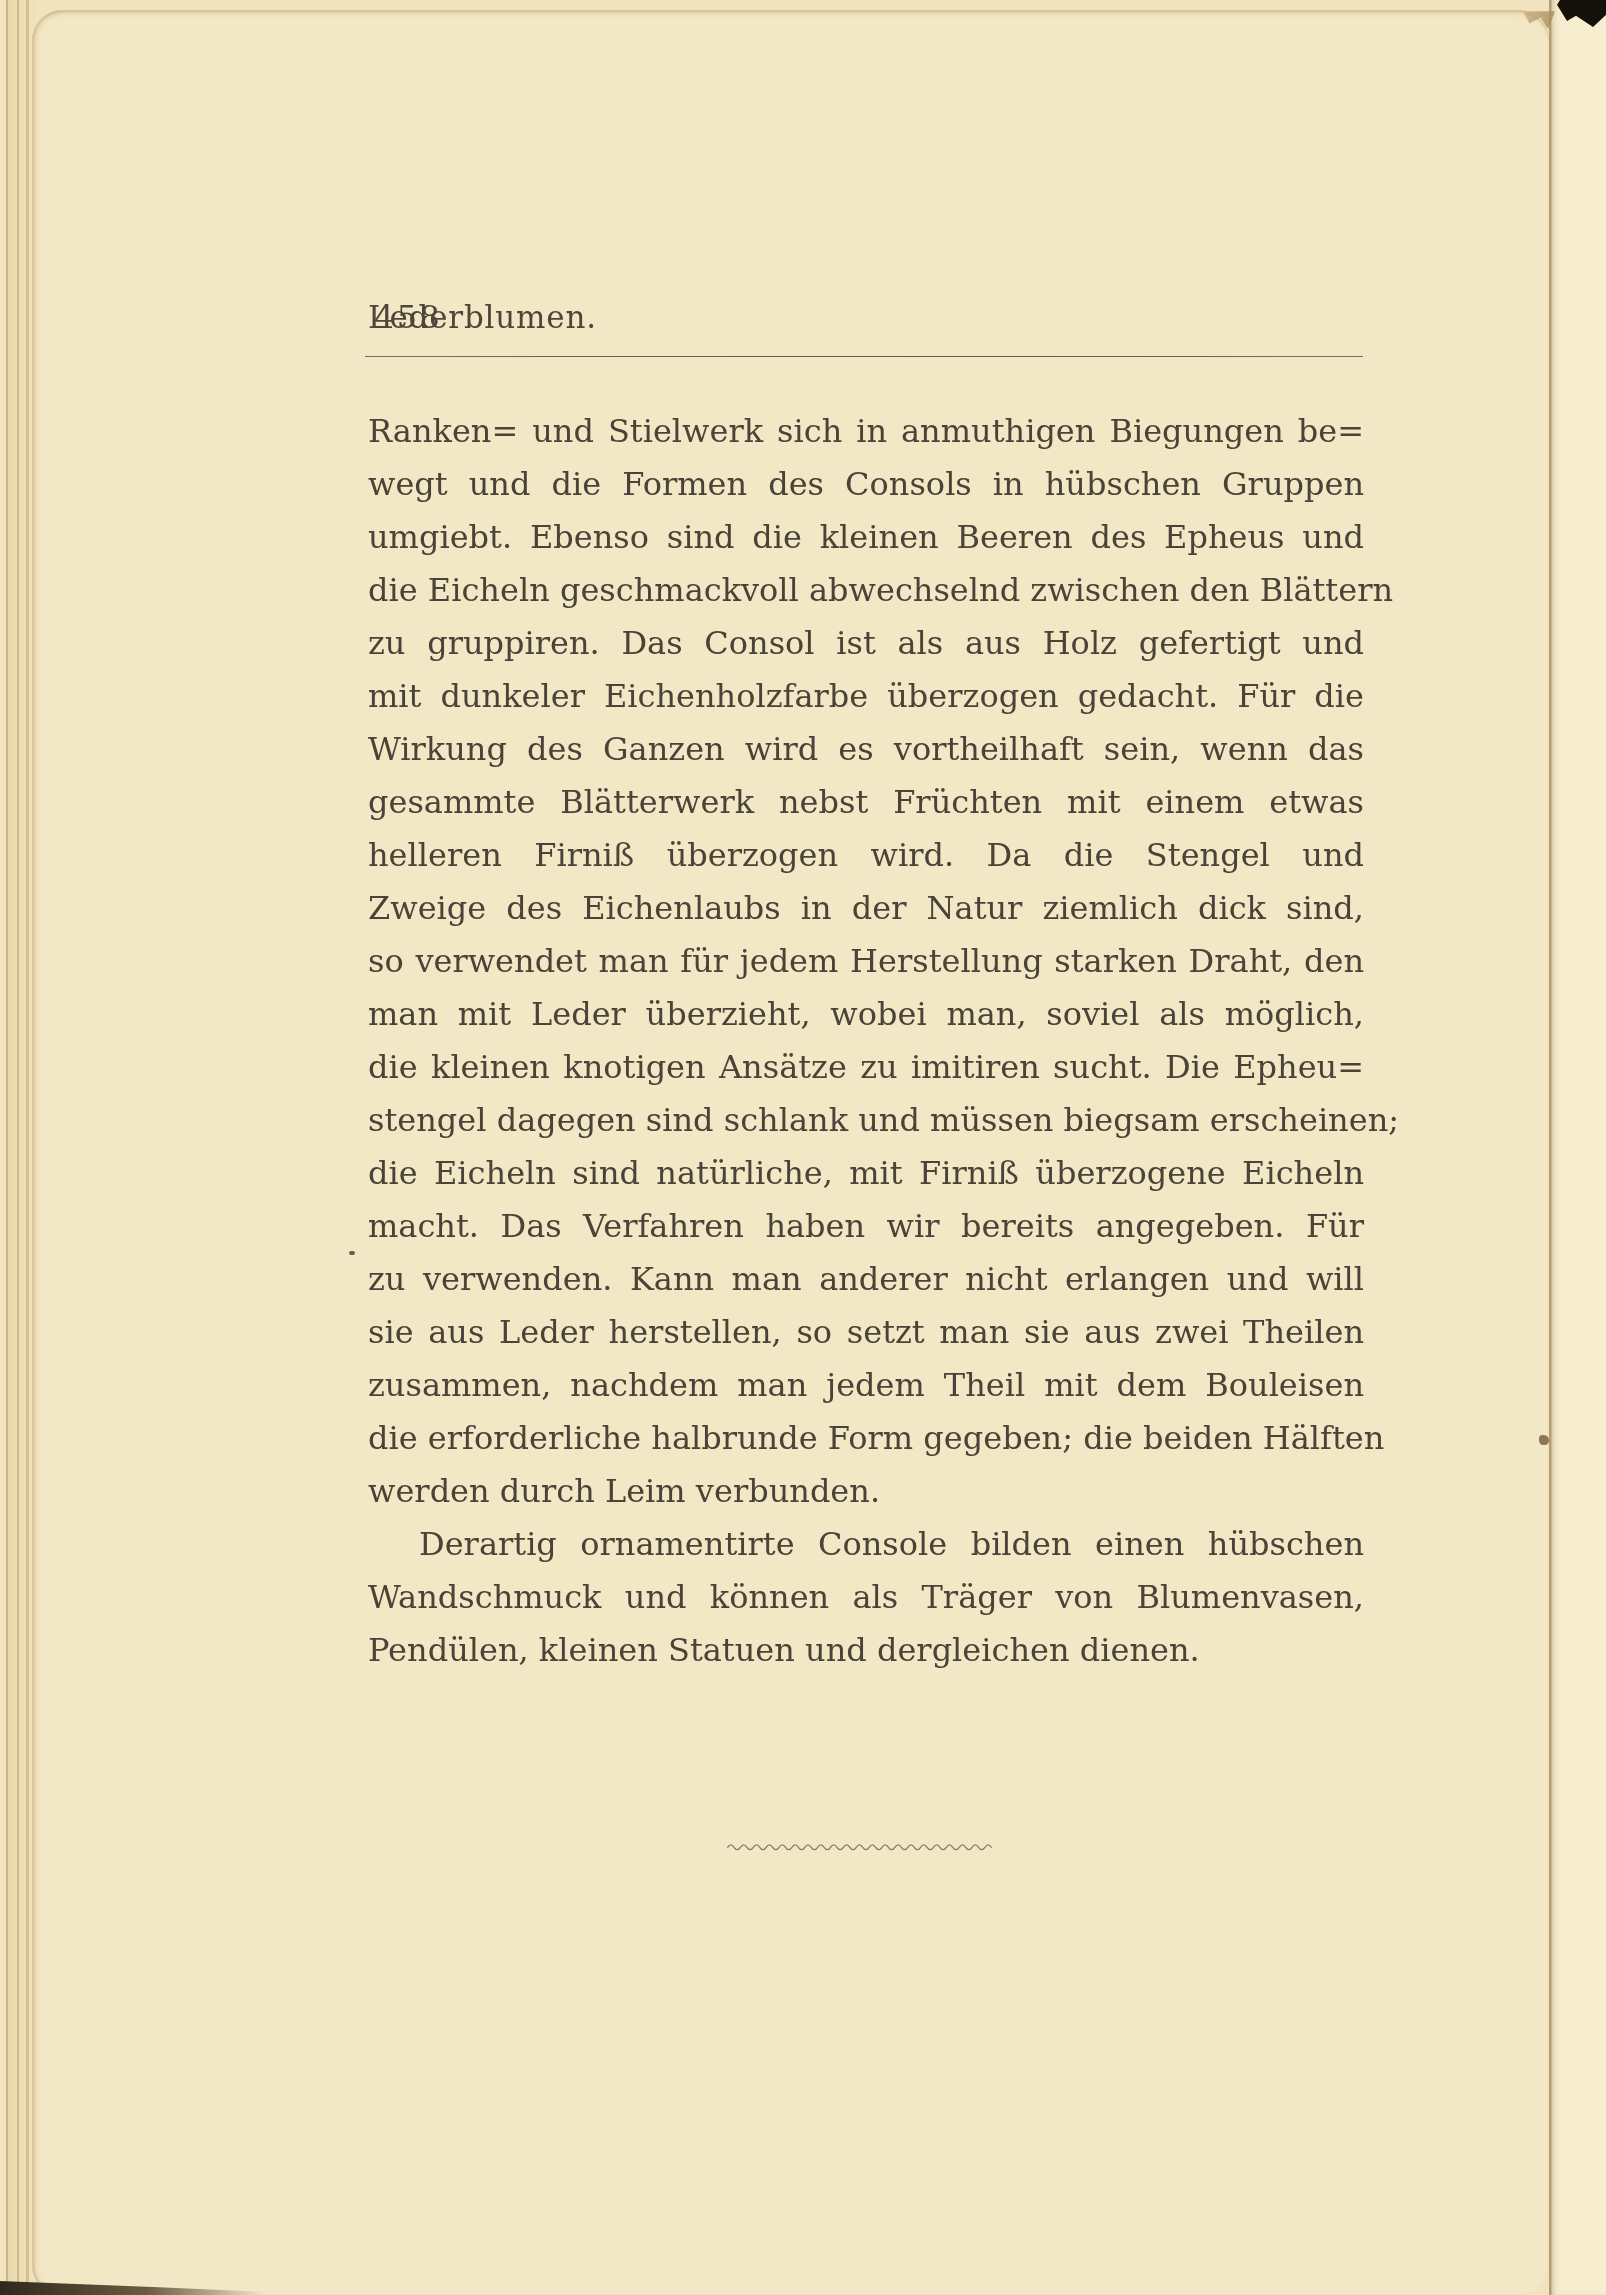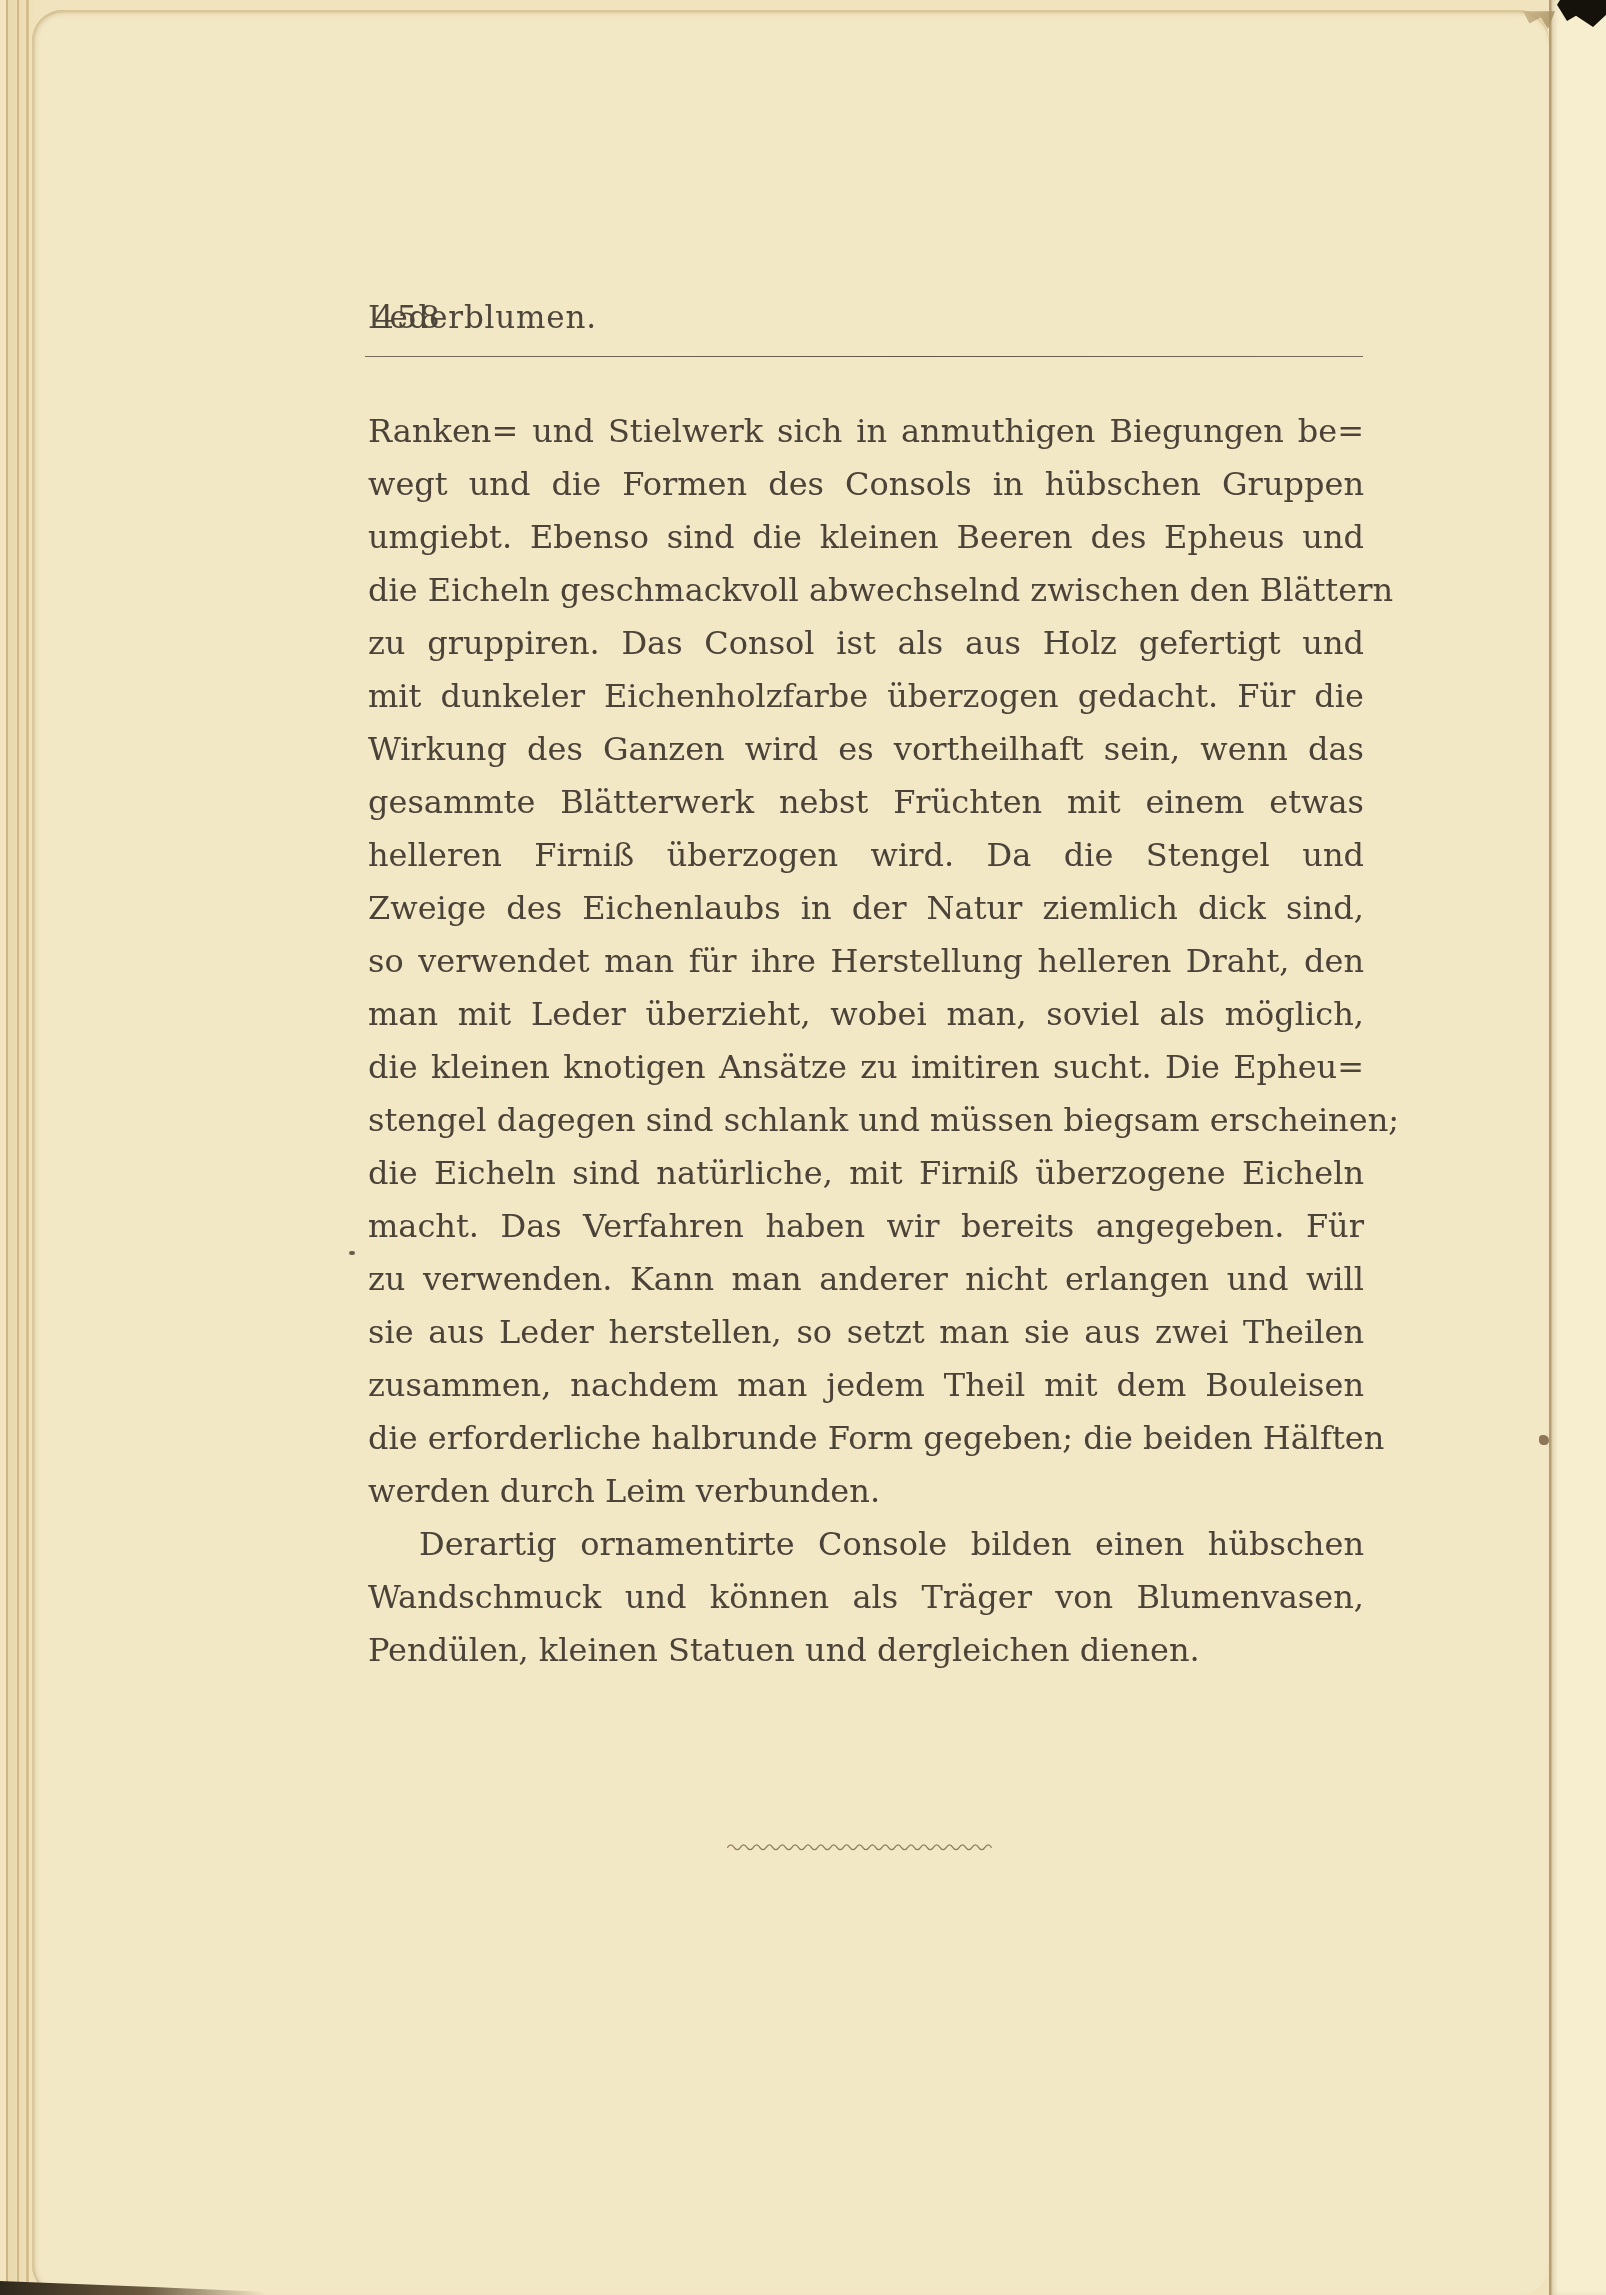--- a/index.html
+++ b/index.html
@@ -97,21 +97,21 @@
       <div class="line">Ranken= und Stielwerk sich in anmuthigen Biegungen be=</div>
       <div class="line">wegt und die Formen des Consols in hübschen Gruppen</div>
       <div class="line">umgiebt. Ebenso sind die kleinen Beeren des Epheus und</div>
       <div class="line">die Eicheln geschmackvoll abwechselnd zwischen den Blättern</div>
       <div class="line">zu gruppiren. Das Consol ist als aus Holz gefertigt und</div>
       <div class="line">mit dunkeler Eichenholzfarbe überzogen gedacht. Für die</div>
       <div class="line">Wirkung des Ganzen wird es vortheilhaft sein, wenn das</div>
       <div class="line">gesammte Blätterwerk nebst Früchten mit einem etwas</div>
       <div class="line">helleren Firniß überzogen wird. Da die Stengel und</div>
       <div class="line">Zweige des Eichenlaubs in der Natur ziemlich dick sind,</div>
-      <div class="line">so verwendet man für ihre Herstellung helleren Draht, den</div>
+      <div class="line">so verwendet man für jedem Herstellung starken Draht, den</div>
       <div class="line">man mit Leder überzieht, wobei man, soviel als möglich,</div>
       <div class="line">die kleinen knotigen Ansätze zu imitiren sucht. Die Epheu=</div>
       <div class="line">stengel dagegen sind schlank und müssen biegsam erscheinen;</div>
       <div class="line">die Eicheln sind natürliche, mit Firniß überzogene Eicheln</div>
       <div class="line">macht. Das Verfahren haben wir bereits angegeben. Für</div>
       <div class="line">zu verwenden. Kann man anderer nicht erlangen und will</div>
       <div class="line">sie aus Leder herstellen, so setzt man sie aus zwei Theilen</div>
       <div class="line">zusammen, nachdem man jedem Theil mit dem Bouleisen</div>
       <div class="line">die erforderliche halbrunde Form gegeben; die beiden Hälften</div>
       <div class="line no-justify">werden durch Leim verbunden.</div>

